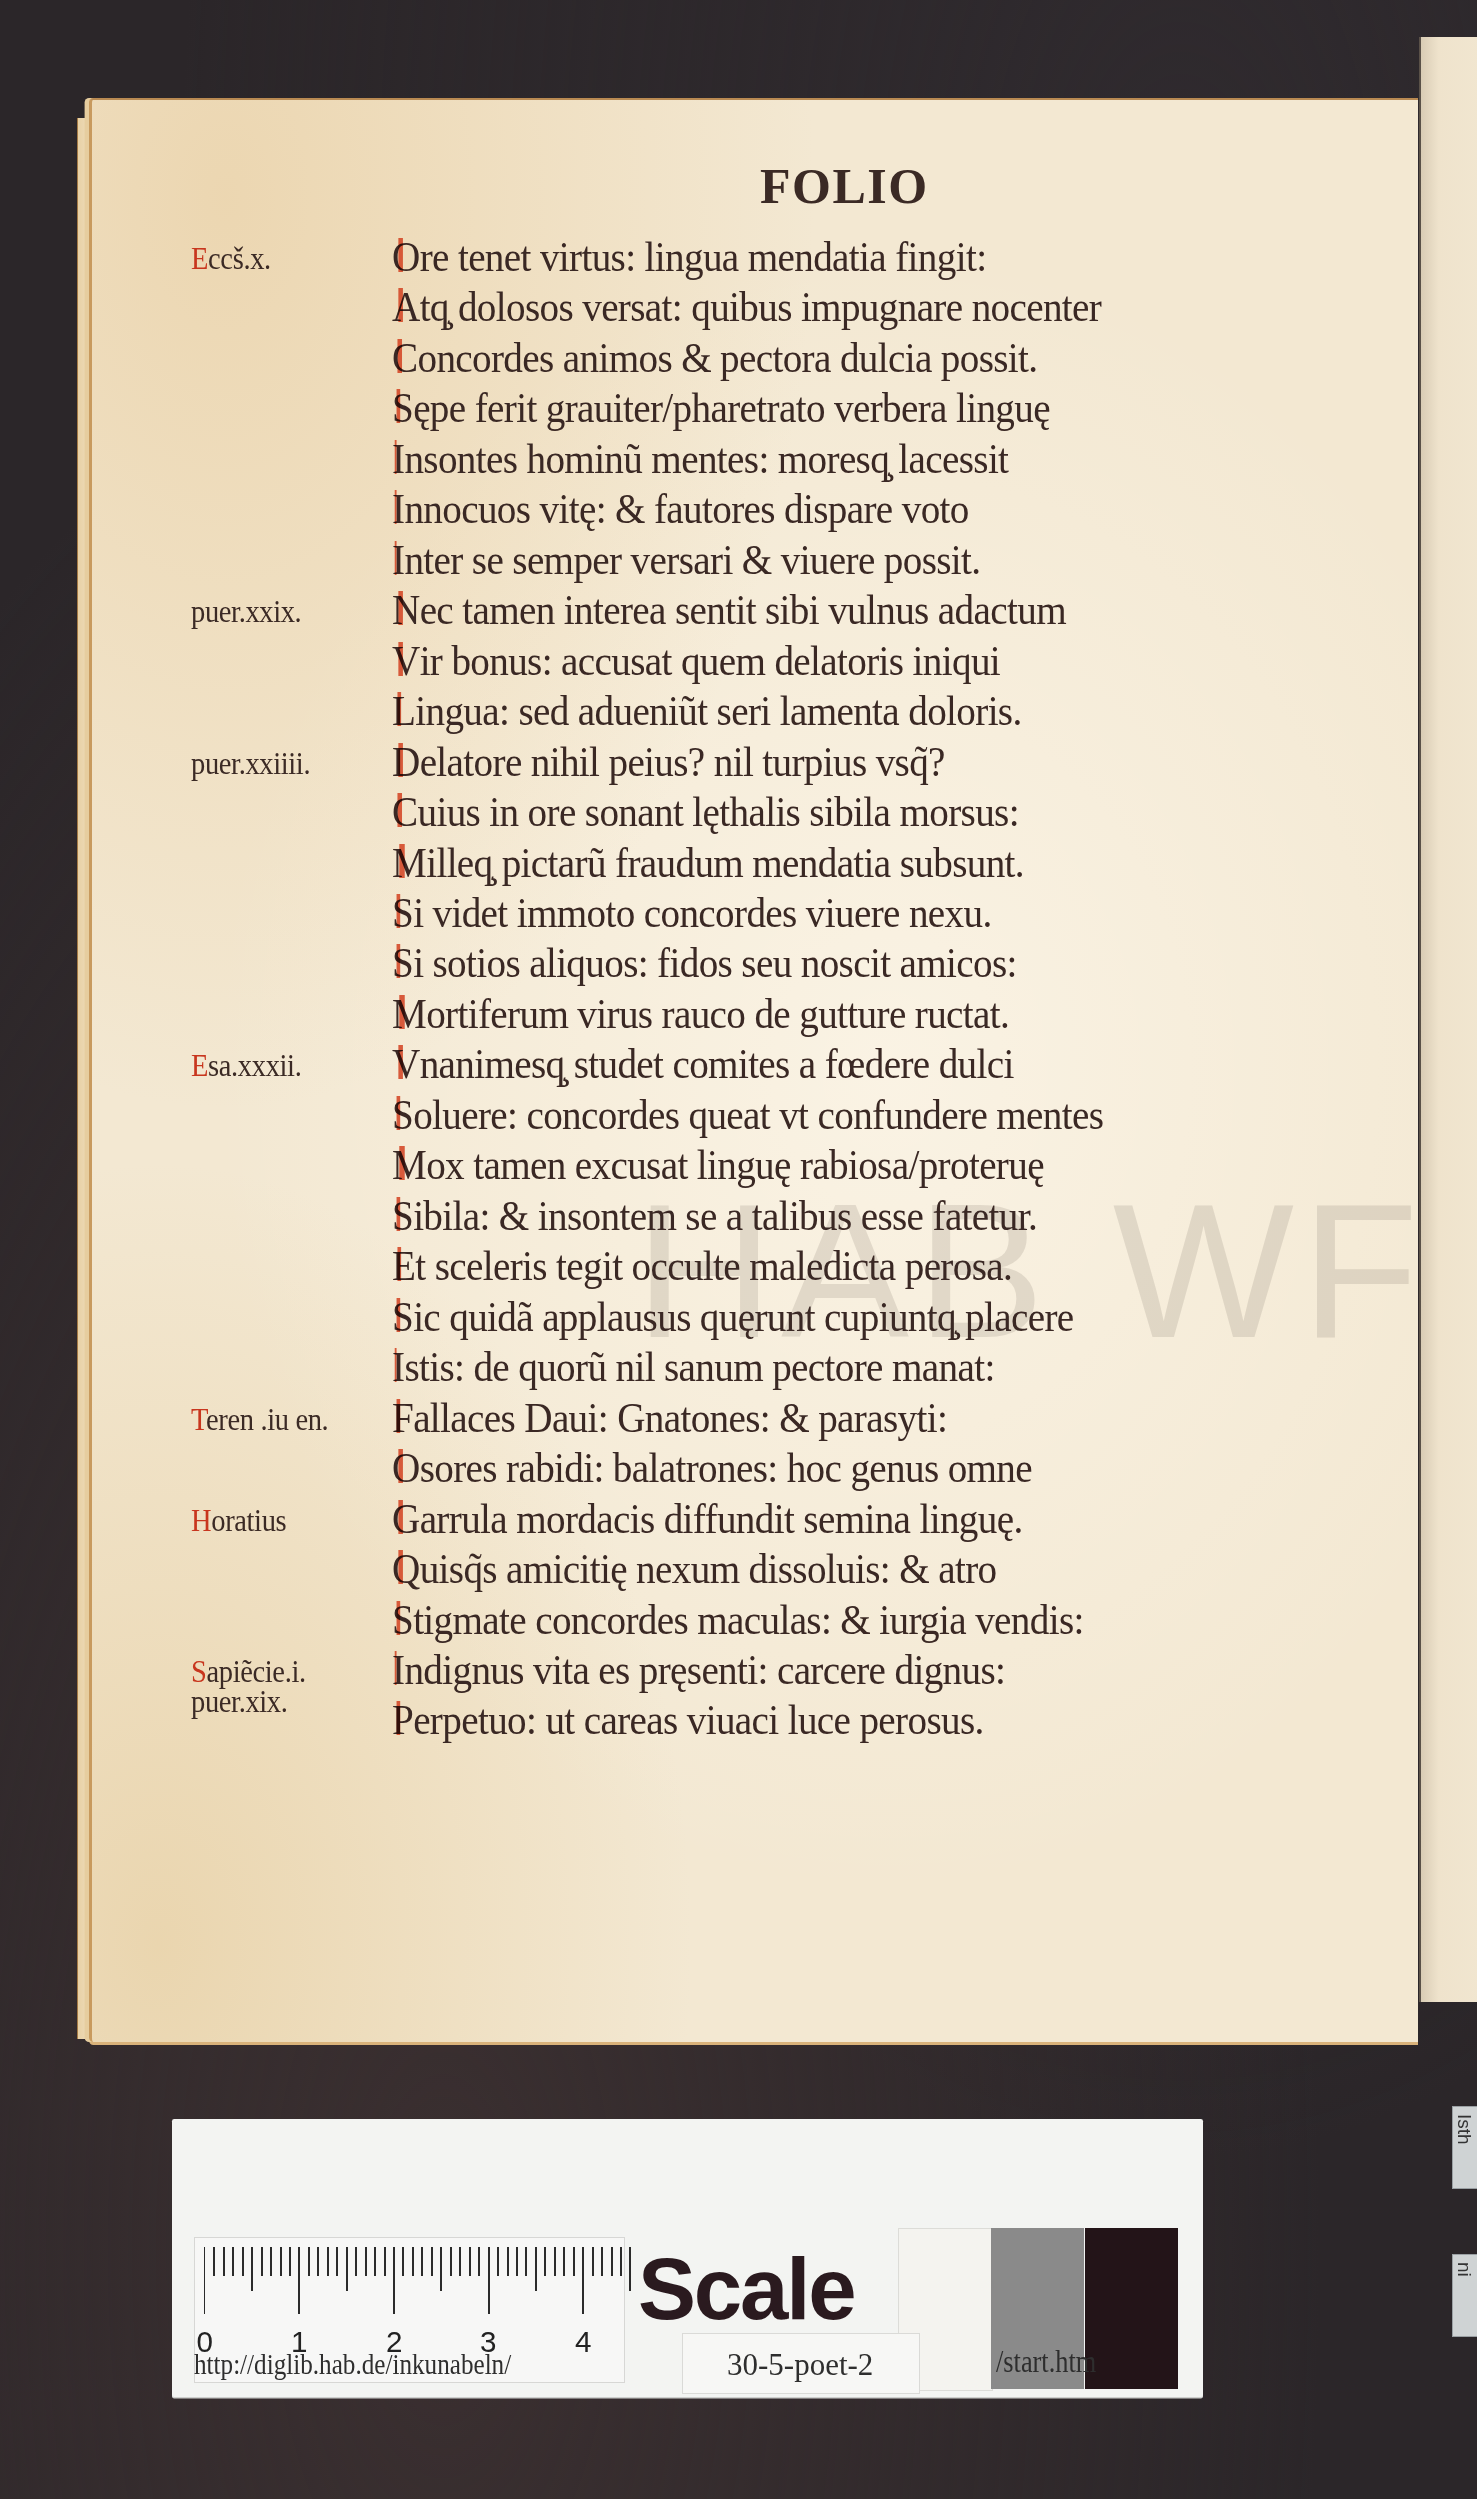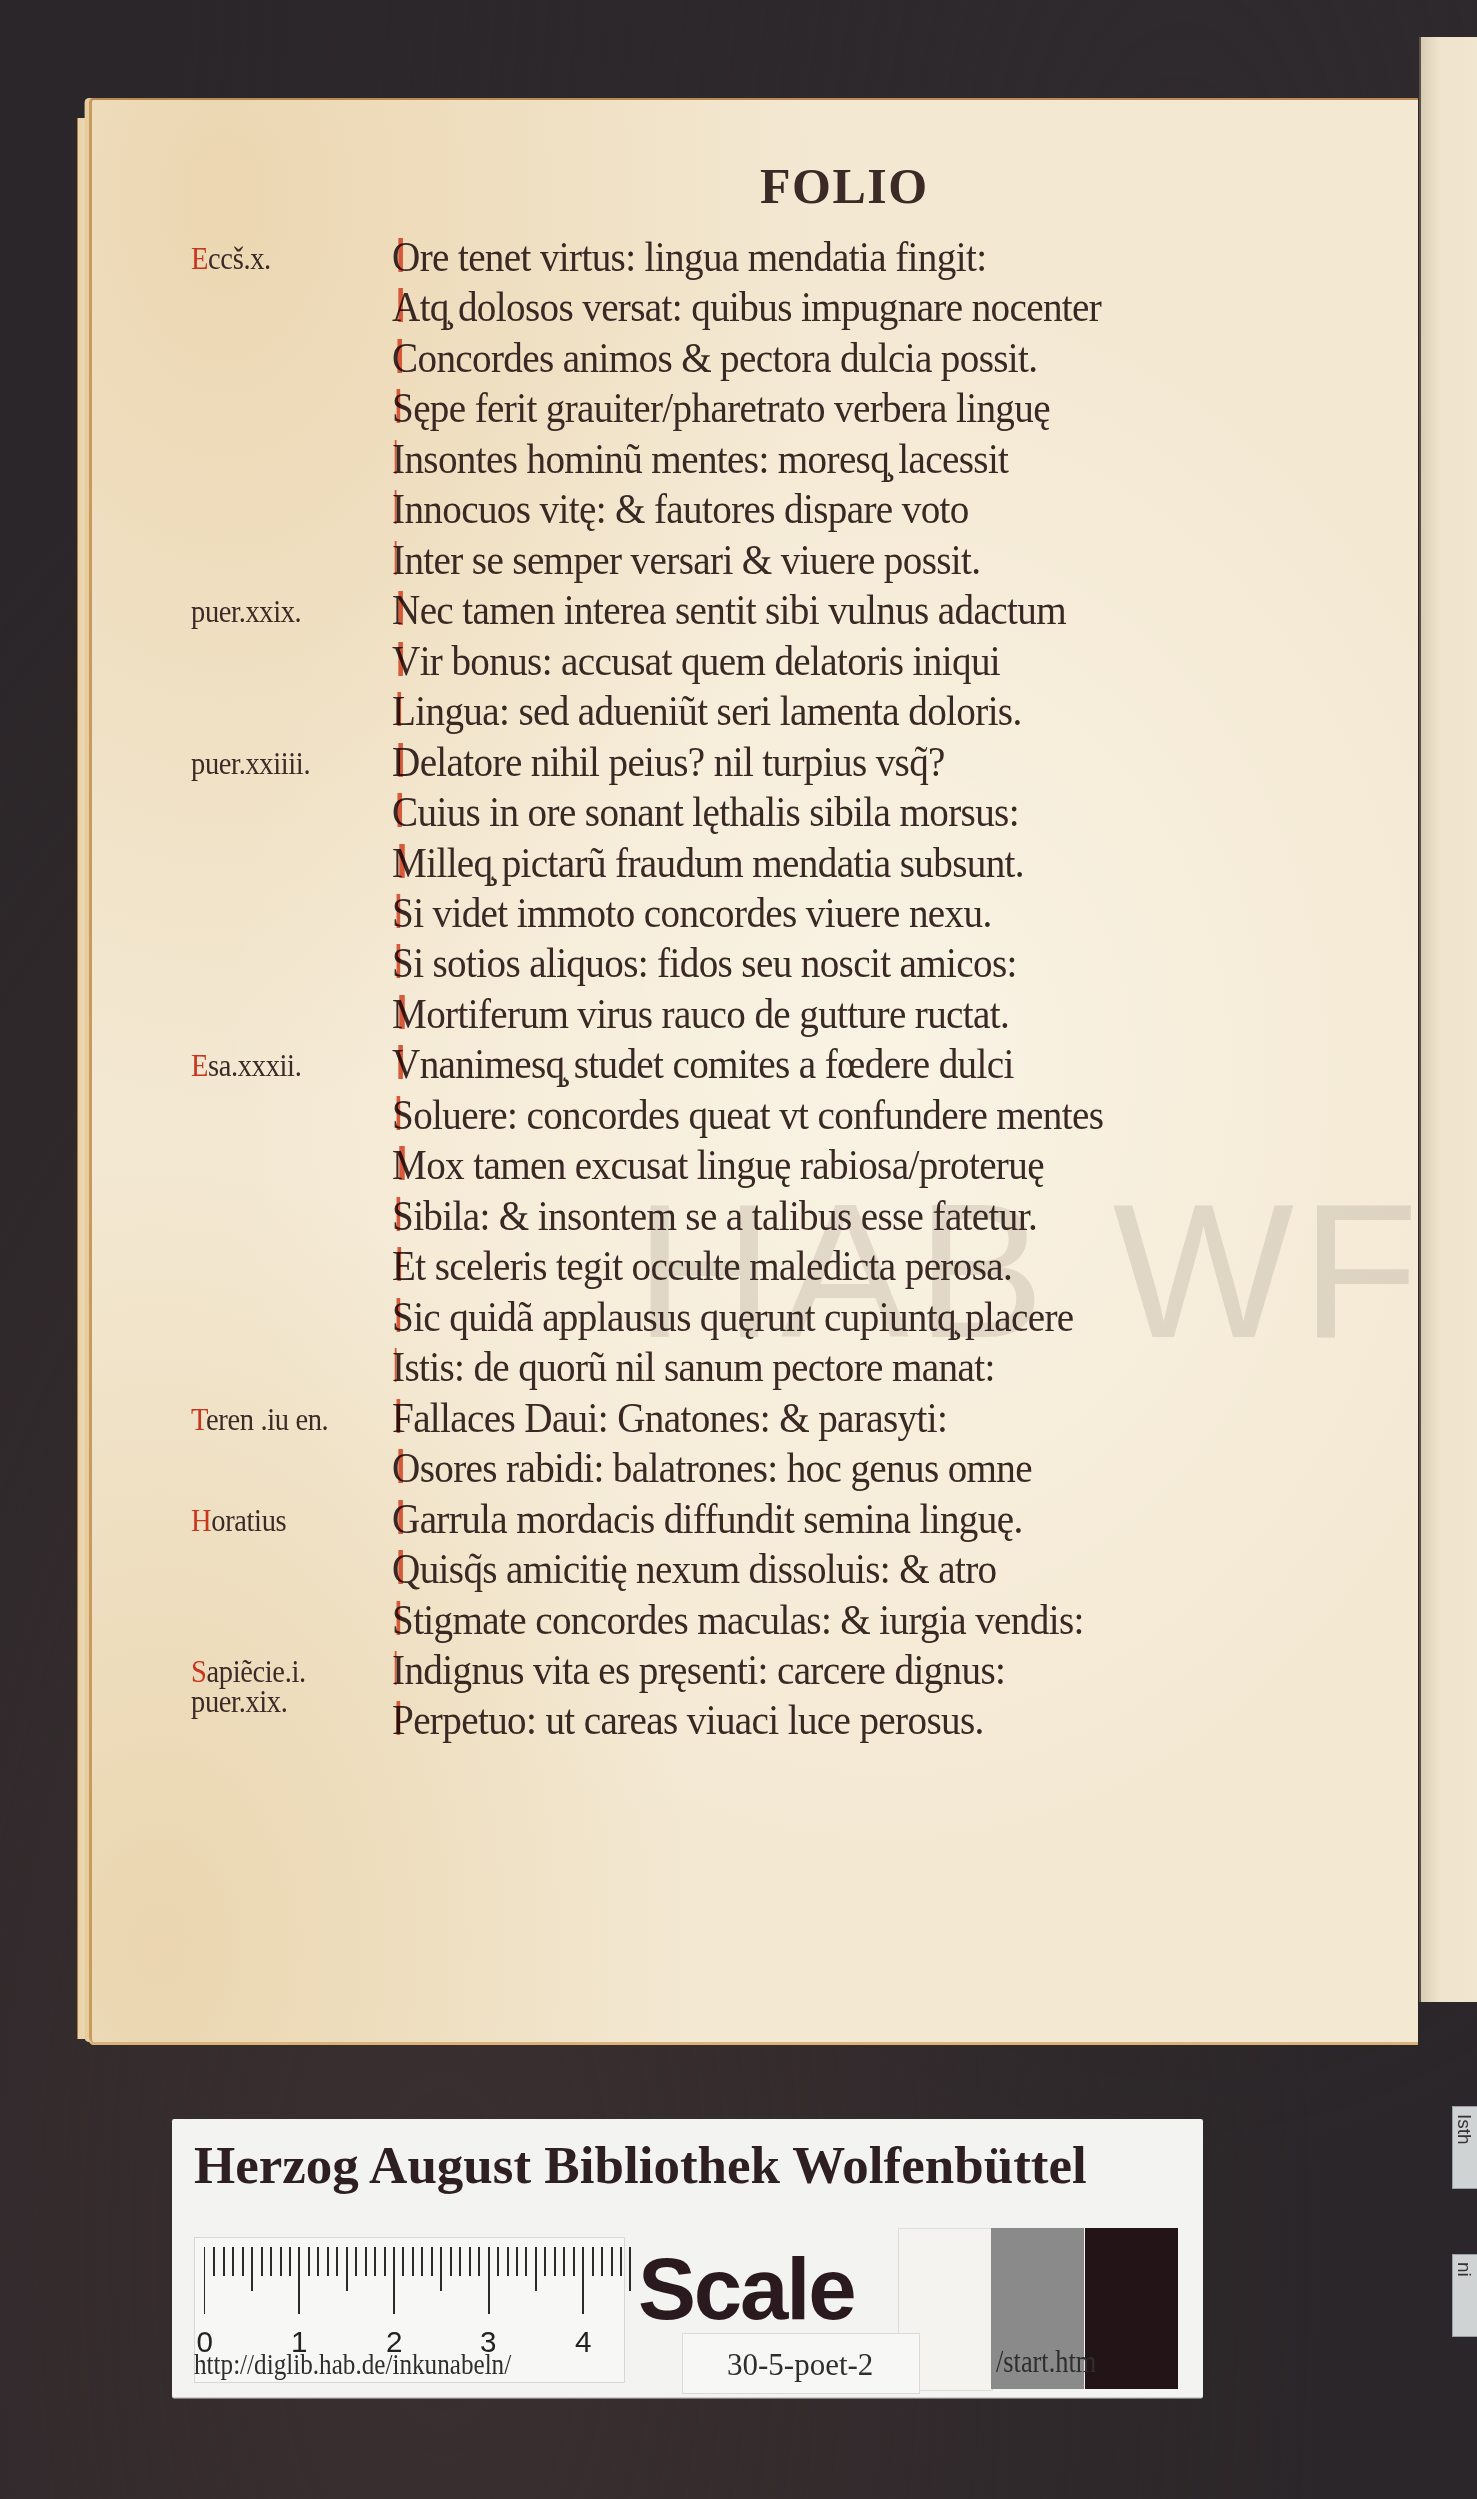--- a/index.html
+++ b/index.html
@@ -176,21 +176,20 @@
     <div class="verse-line" style="top: 1396px;"><span class="initial-wrap">F</span><span>allaces Daui: Gnatones: &amp; parasyti:</span></div>
     <div class="verse-line" style="top: 1446px;"><span class="initial-wrap">O</span><span>sores rabidi: balatrones: hoc genus omne</span></div>
     <div class="verse-line" style="top: 1497px;"><span class="initial-wrap">G</span><span>arrula mordacis diffundit semina linguę.</span></div>
     <div class="verse-line" style="top: 1547px;"><span class="initial-wrap">Q</span><span>uisq̃s amicitię nexum dissoluis: &amp; atro</span></div>
     <div class="verse-line" style="top: 1598px;"><span class="initial-wrap">S</span><span>tigmate concordes maculas: &amp; iurgia vendis:</span></div>
     <div class="verse-line" style="top: 1648px;"><span class="initial-wrap">I</span><span>ndignus vita es pręsenti: carcere dignus:</span></div>
     <div class="verse-line" style="top: 1698px;"><span class="initial-wrap">P</span><span>erpetuo: ut careas viuaci luce perosus.</span></div>
   </div>
 
 <div class="card">
-  <div class="card-title">Herzog August Bibliothek Wolfenbüttel</div>
   <div class="ruler" id="ruler">
       <div class="tick" style="left: 8.9px; height: 67px;"></div>
       <div class="tick" style="left: 18.3px; height: 29.6px;"></div>
       <div class="tick" style="left: 28px; height: 29.6px;"></div>
       <div class="tick" style="left: 37px; height: 29.6px;"></div>
       <div class="tick" style="left: 47px; height: 29.6px;"></div>
       <div class="tick" style="left: 56px; height: 44px;"></div>
       <div class="tick" style="left: 66px; height: 29.6px;"></div>
       <div class="tick" style="left: 75px; height: 29.6px;"></div>
       <div class="tick" style="left: 85px; height: 29.6px;"></div>

